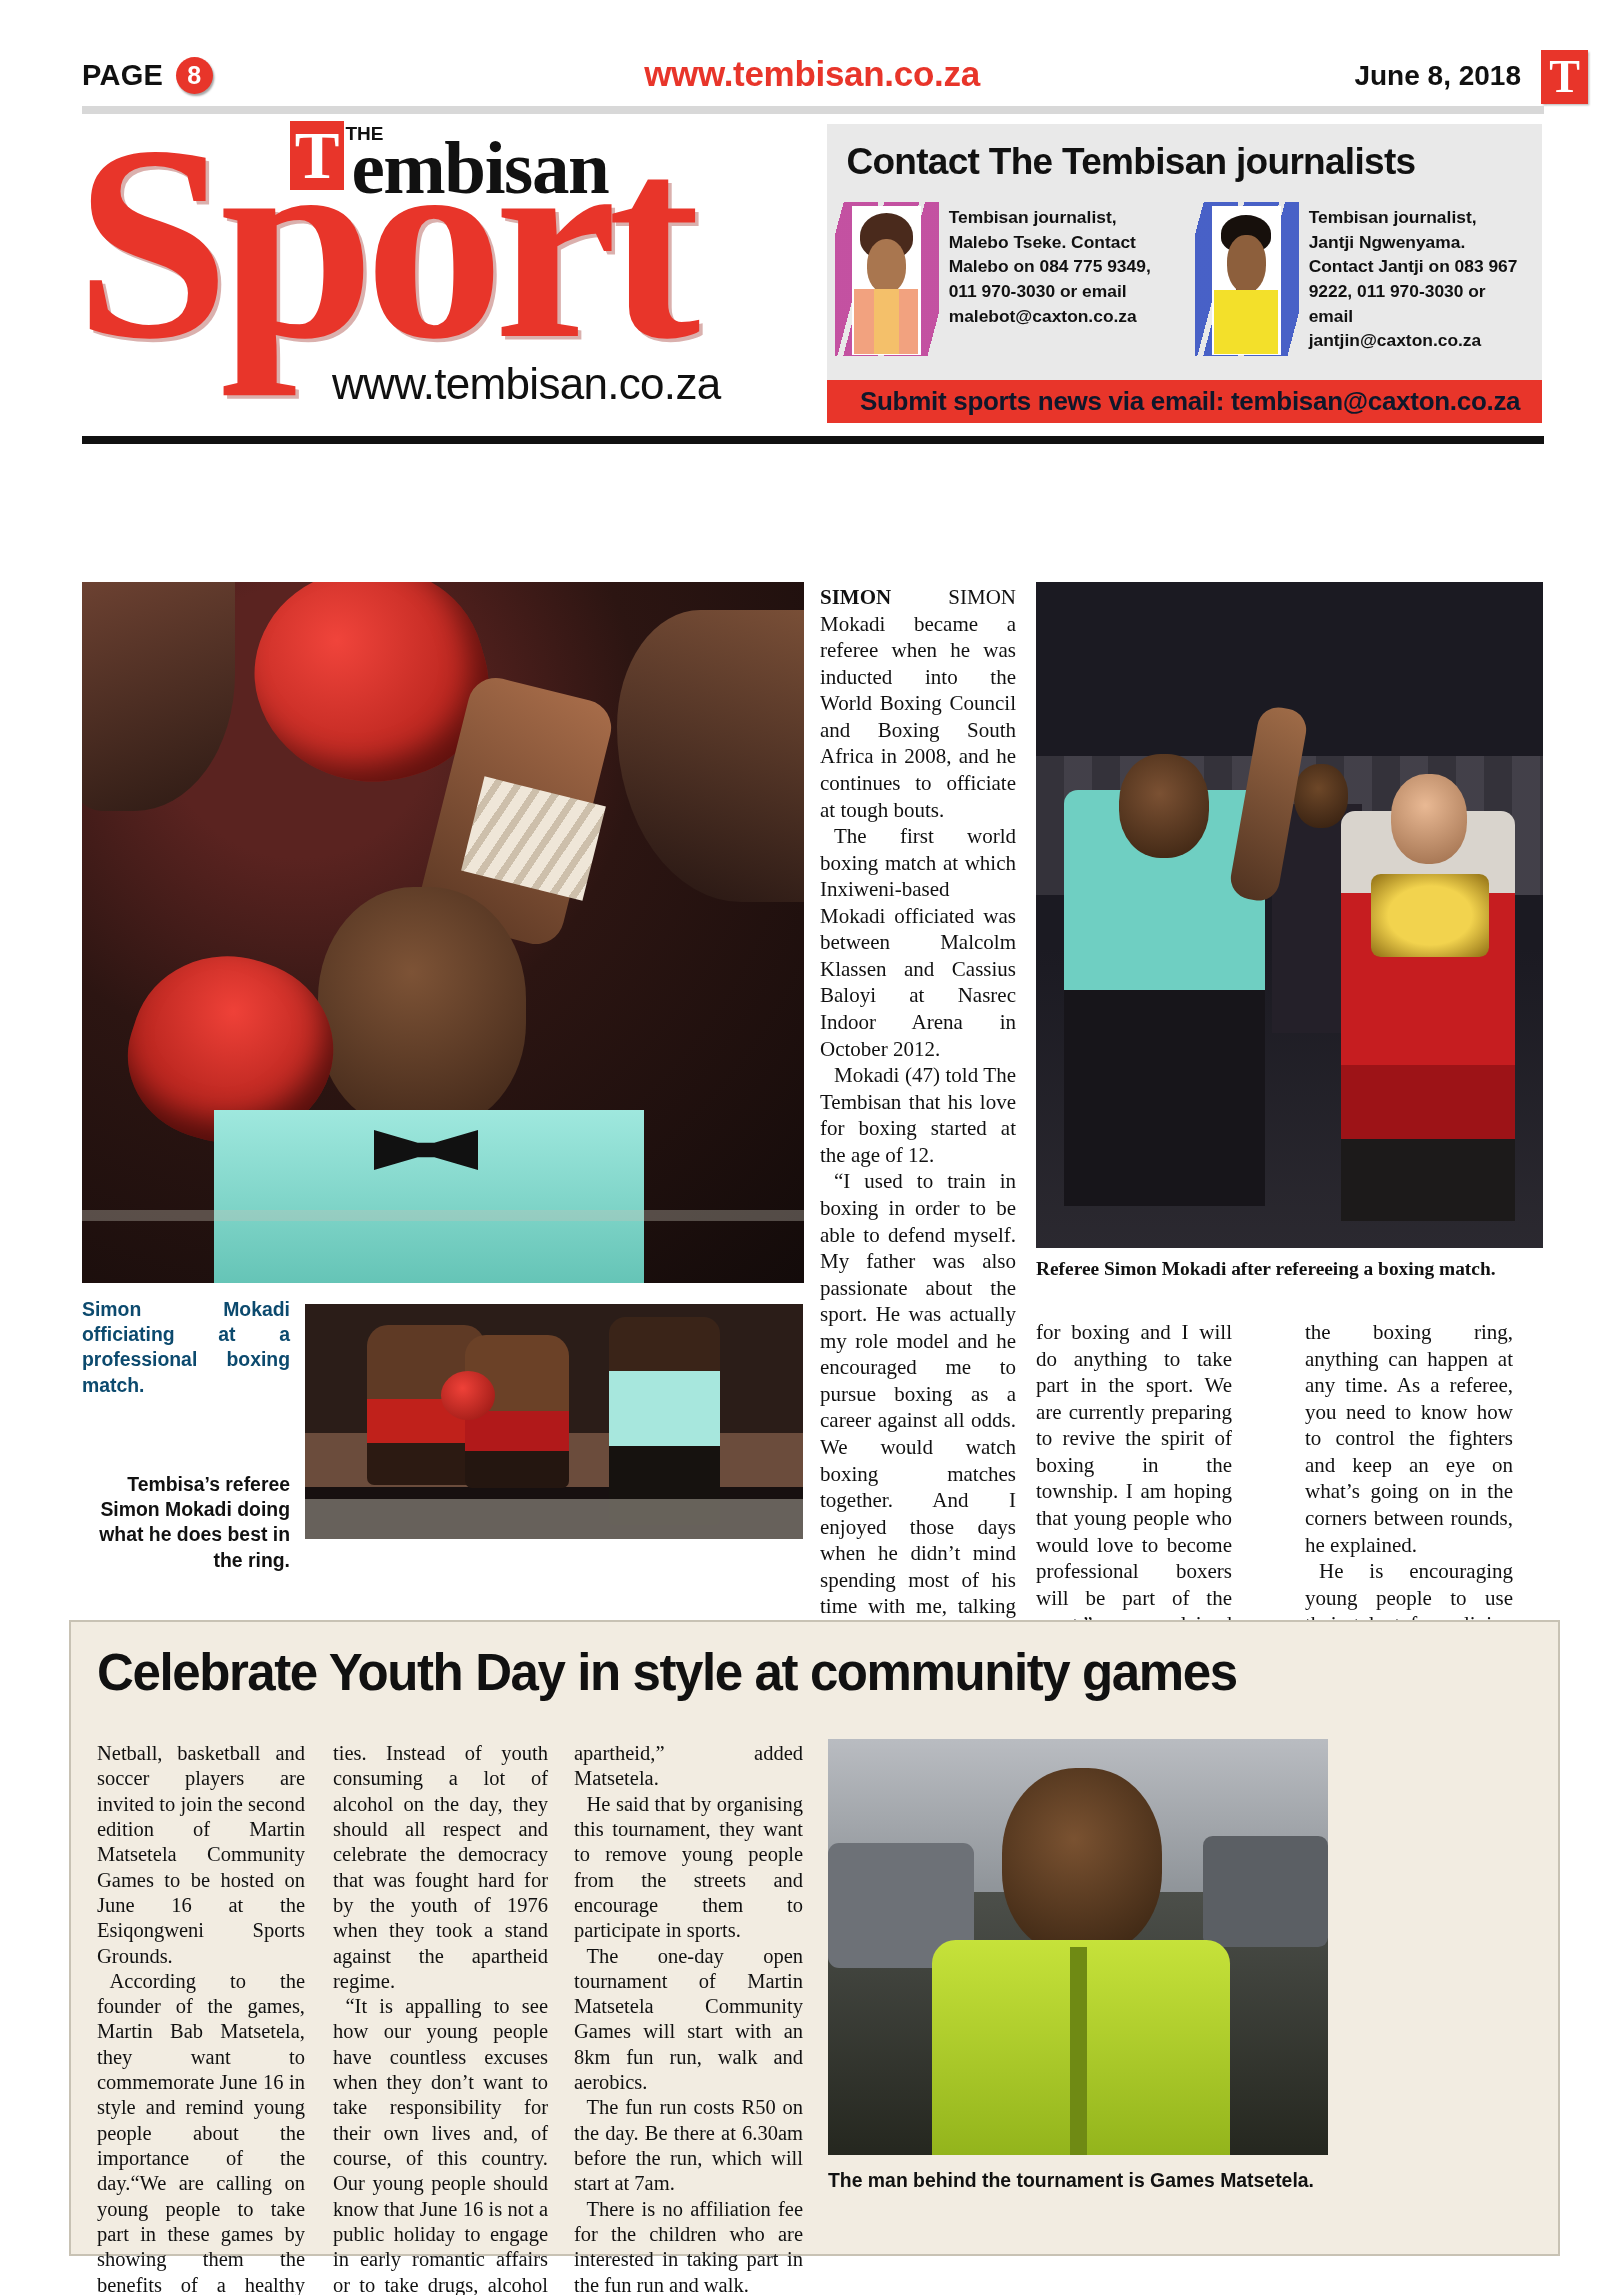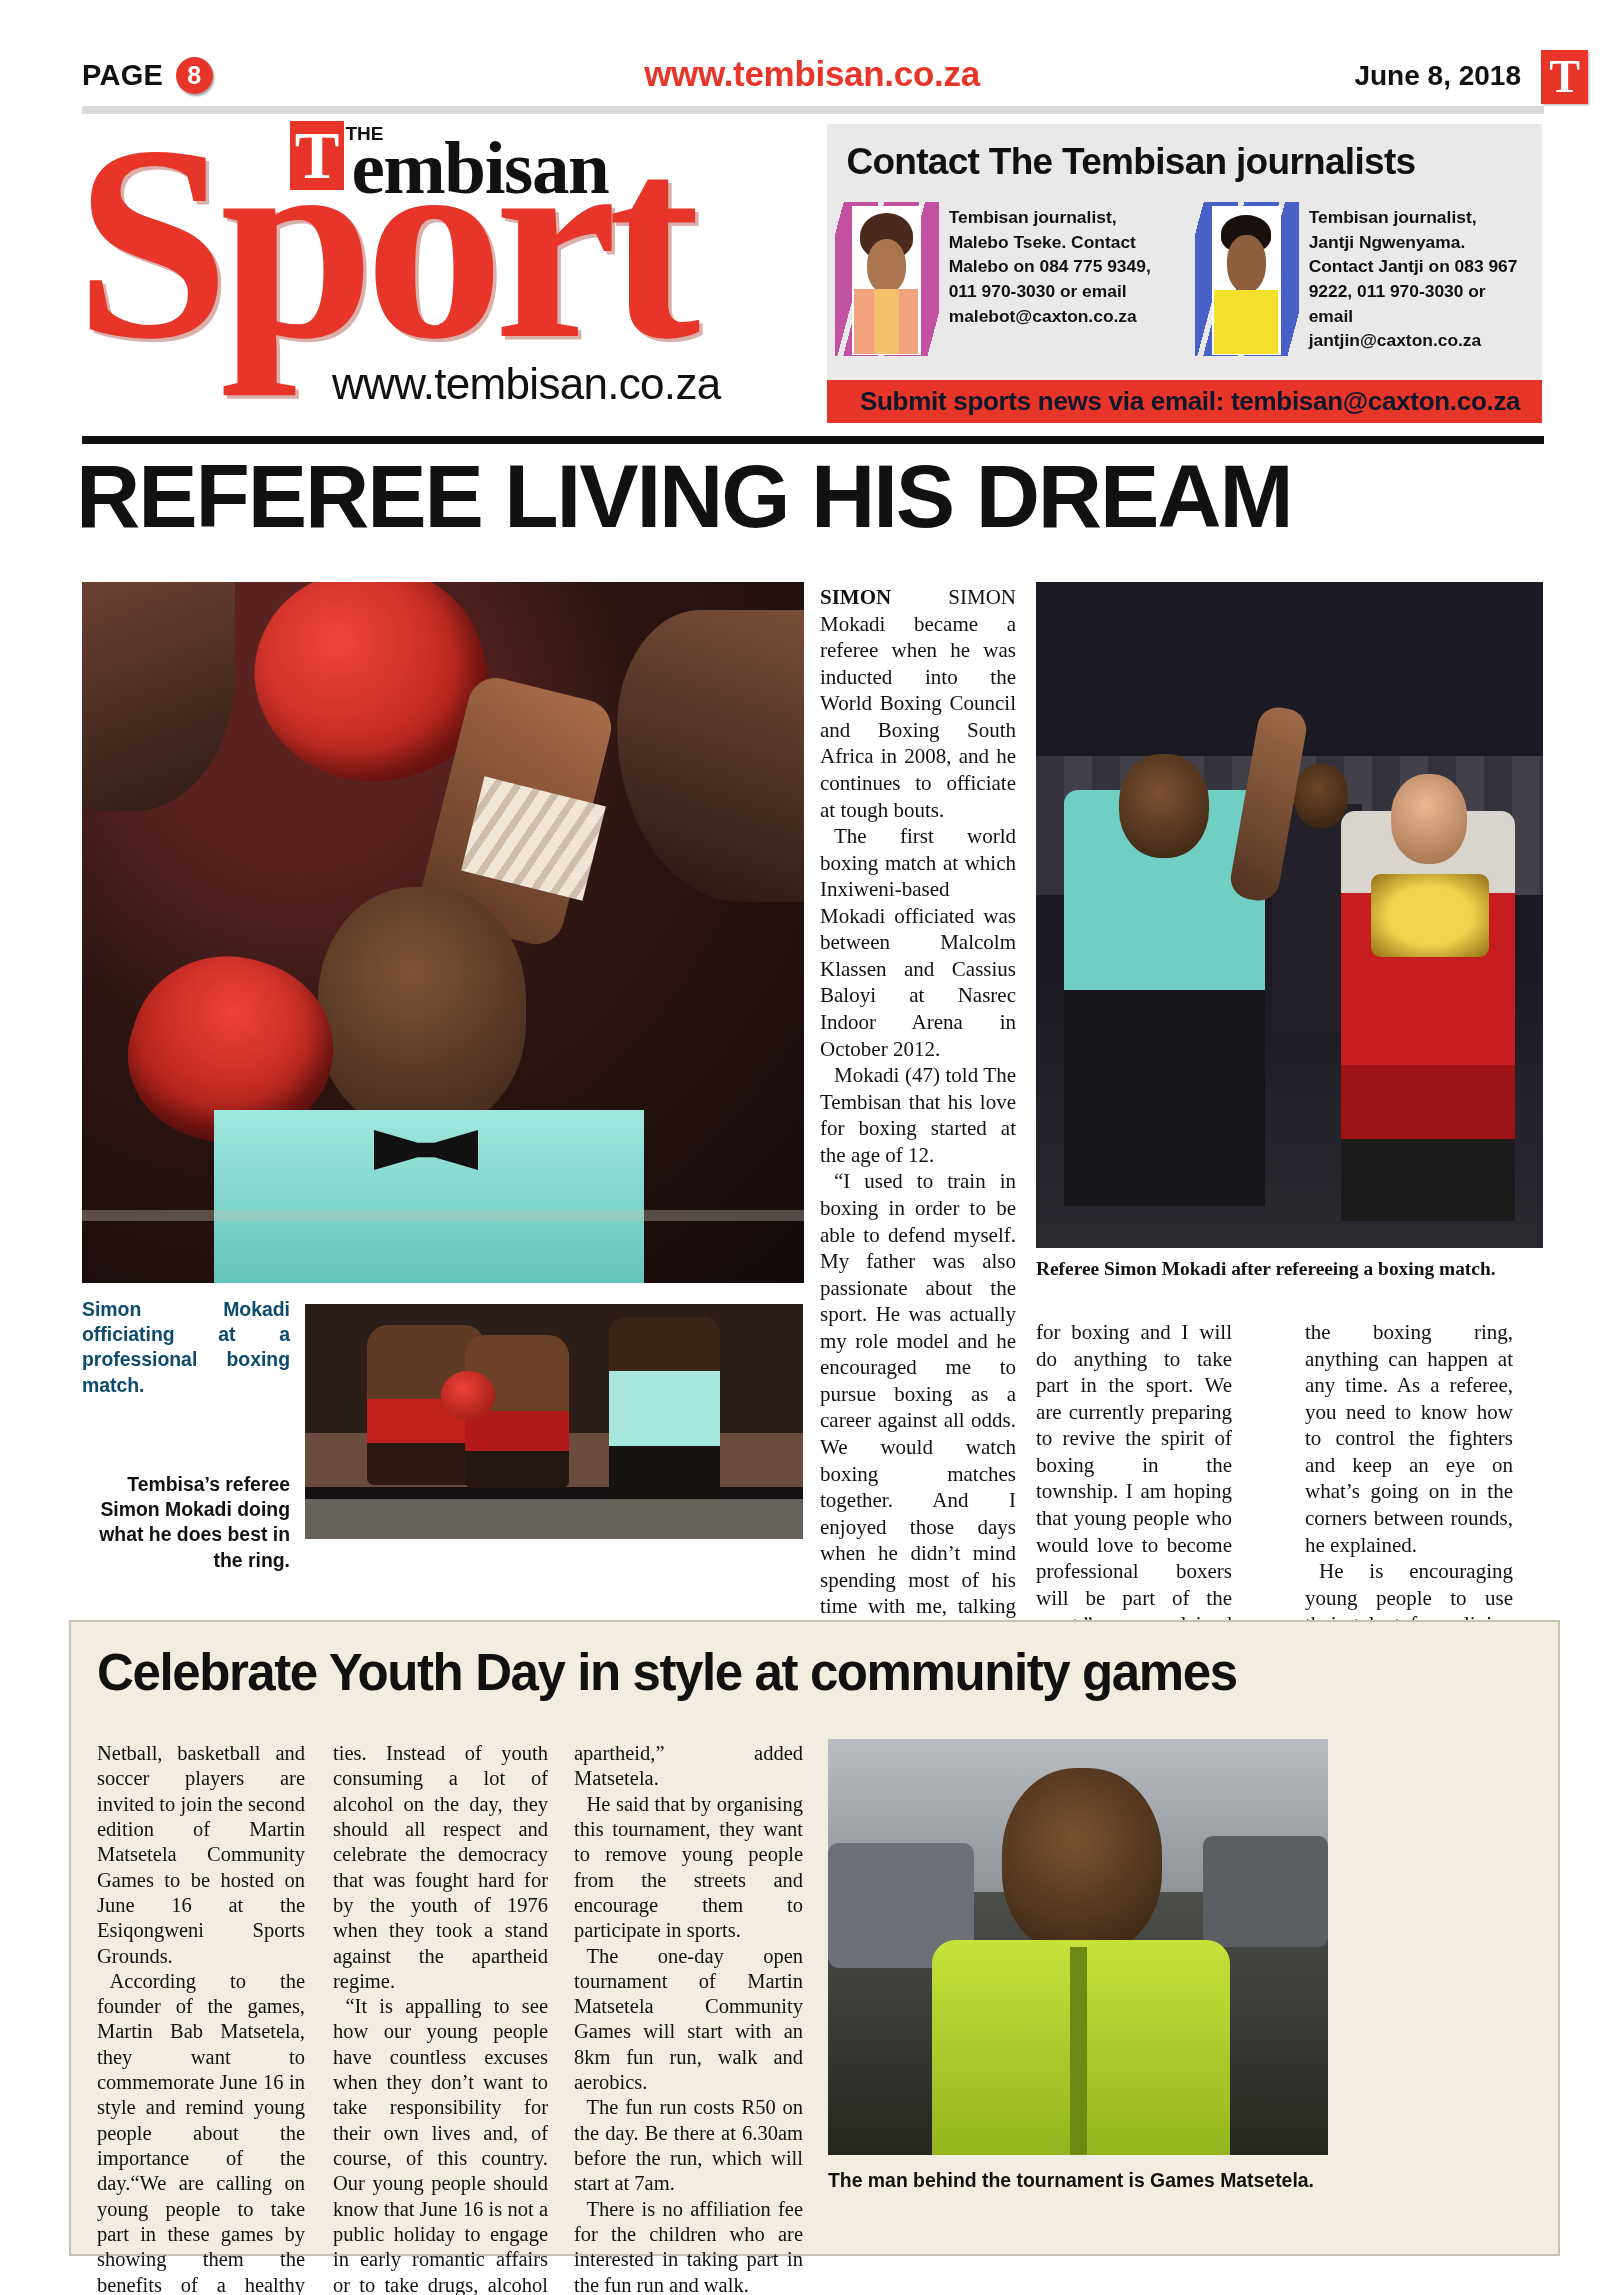--- a/index.html
+++ b/index.html
@@ -341,21 +341,20 @@
       </div>
       <div class="jtext">Tembisan journalist, Jantji Ngwenyama. Contact Jantji on 083 967 9222, 011 970-3030 or email jantjin@caxton.co.za</div>
     </div>
   </div>
 
   <div class="submit-bar">
     <span>Submit sports news via email: tembisan@caxton.co.za</span>
   </div>
 
   <div class="big-rule"></div>
-  <div class="headline">REFEREE LIVING HIS DREAM</div>
 
   <div class="main-photo">
     <div class="mp-bg"></div>
     <div class="mp-crowdL"></div>
     <div class="mp-glove-red"></div>
     <div class="mp-arm"></div>
     <div class="mp-wrap"></div>
     <div class="mp-crowdR"></div>
     <div class="mp-ref-head"></div>
     <div class="mp-glove-red2"></div>

